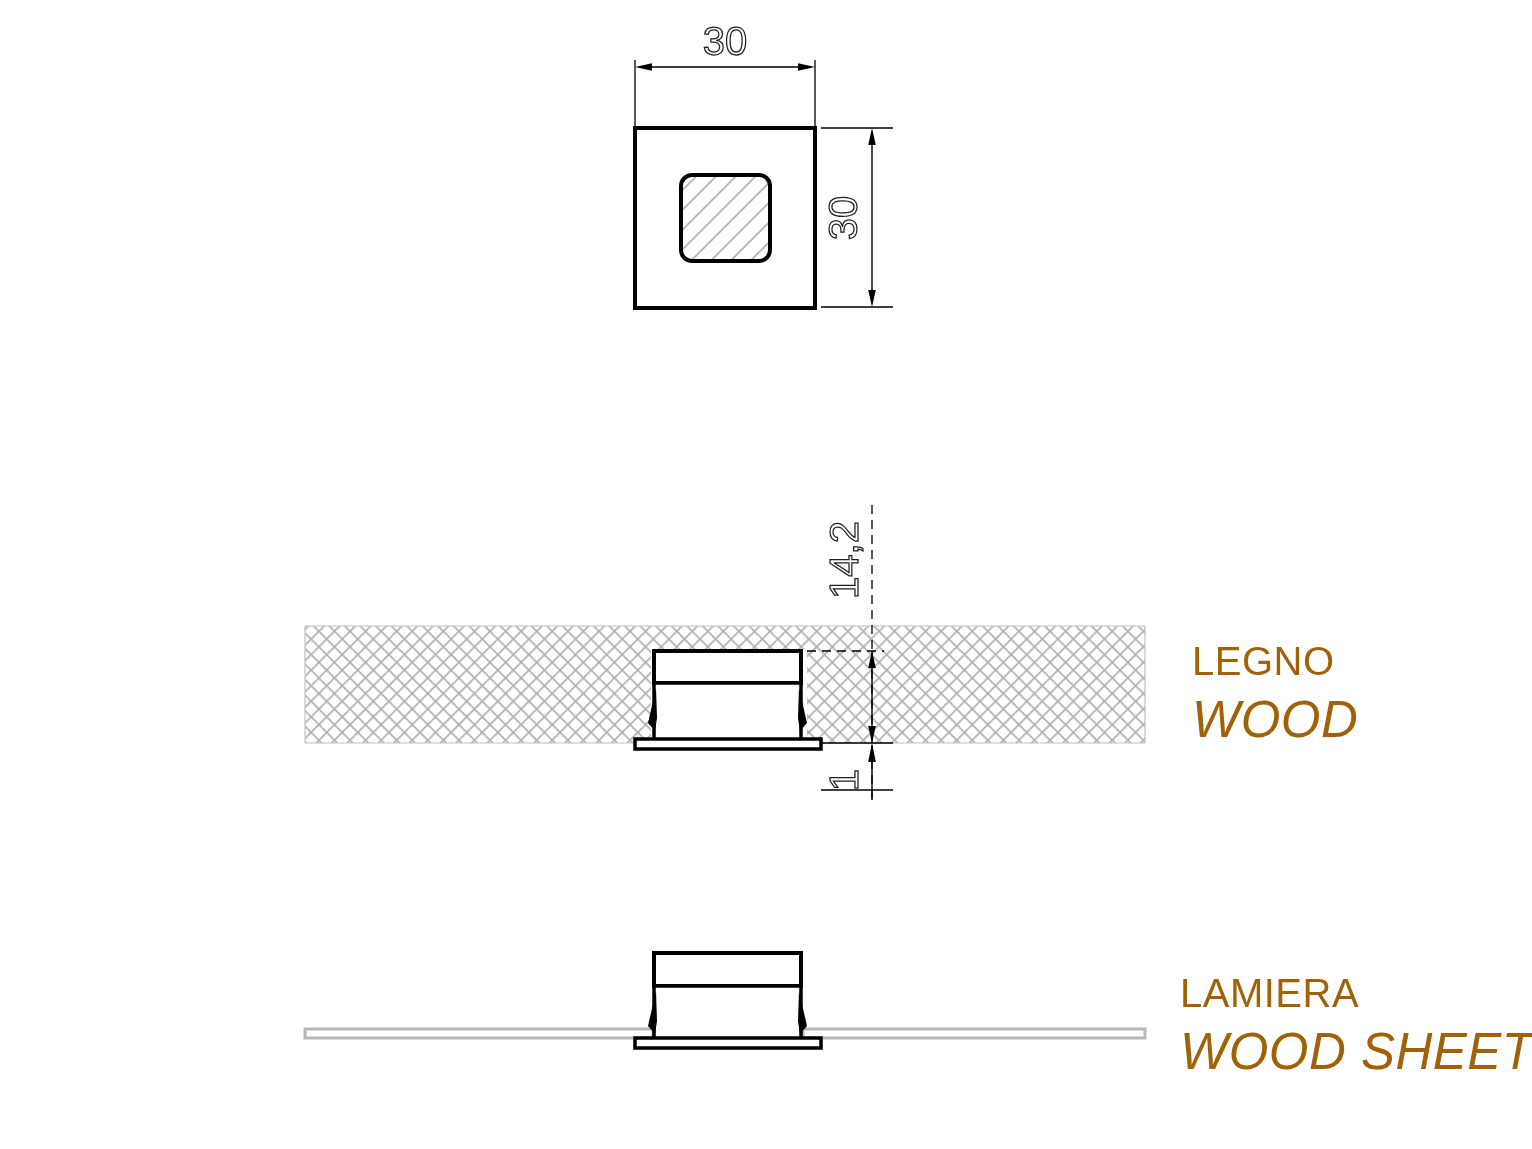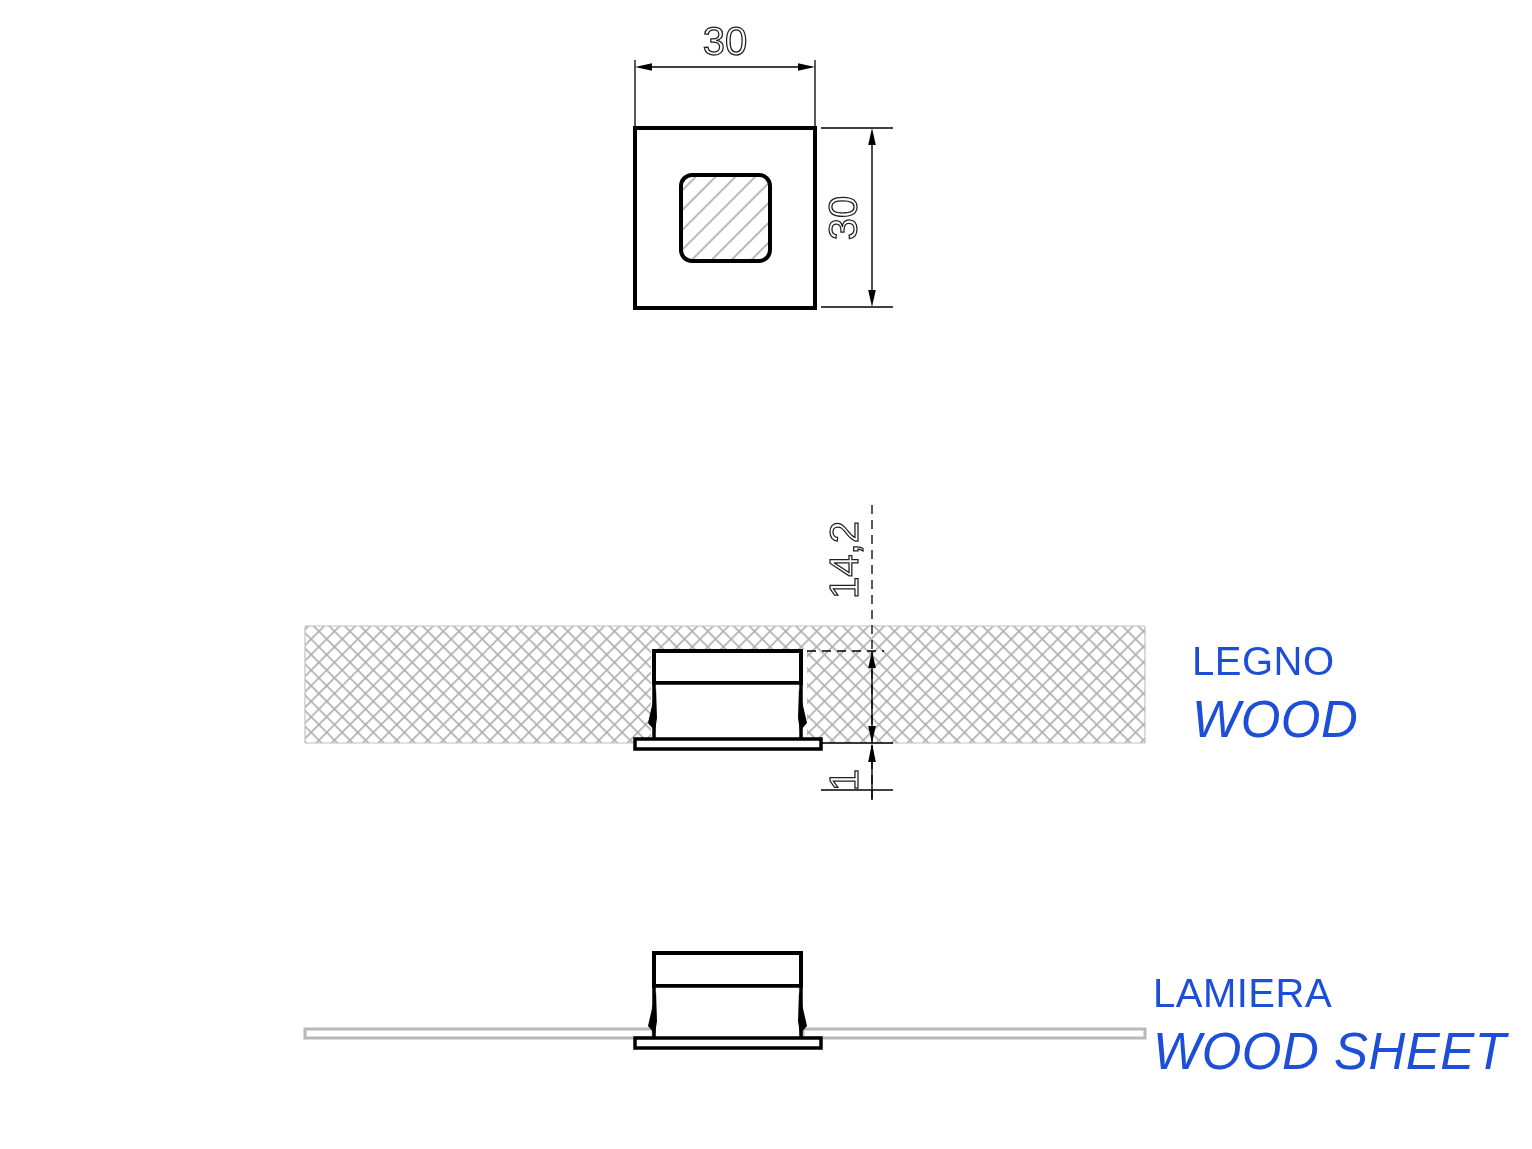--- a/index.html
+++ b/index.html
@@ -22,42 +22,42 @@
   svg.cad {
     position: absolute;
     top: 0;
     left: 0;
     width: 1532px;
     height: 1149px;
   }
   .label-block {
     position: absolute;
     font-family: "Liberation Sans", sans-serif;
-    color: #1d4ed8;
+    color: #a16207;
     line-height: 1.28;
     white-space: nowrap;
   }
   .lbl-main {
     font-size: 40px;
     font-weight: 400;
     letter-spacing: 0.5px;
   }
   .lbl-italic {
     font-size: 51px;
     font-weight: 400;
     font-style: italic;
     letter-spacing: 0.5px;
   }
   .lbl-thick {
     font-size: 40px;
     font-weight: 400;
     letter-spacing: 0px;
   }
   #wood-label-block { left: 1192px; top: 636px; }
-  #metal-label-block { left: 1153px; top: 968px; }
+  #metal-label-block { left: 1180px; top: 968px; }
 </style>
 </head>
 <body>
 
 <div id="drawing-root">
 
   <svg class="cad" viewBox="0 0 1532 1149">
     <defs>
 
       <pattern id="hatch45" width="14" height="14" patternUnits="userSpaceOnUse" patternTransform="rotate(45)">

